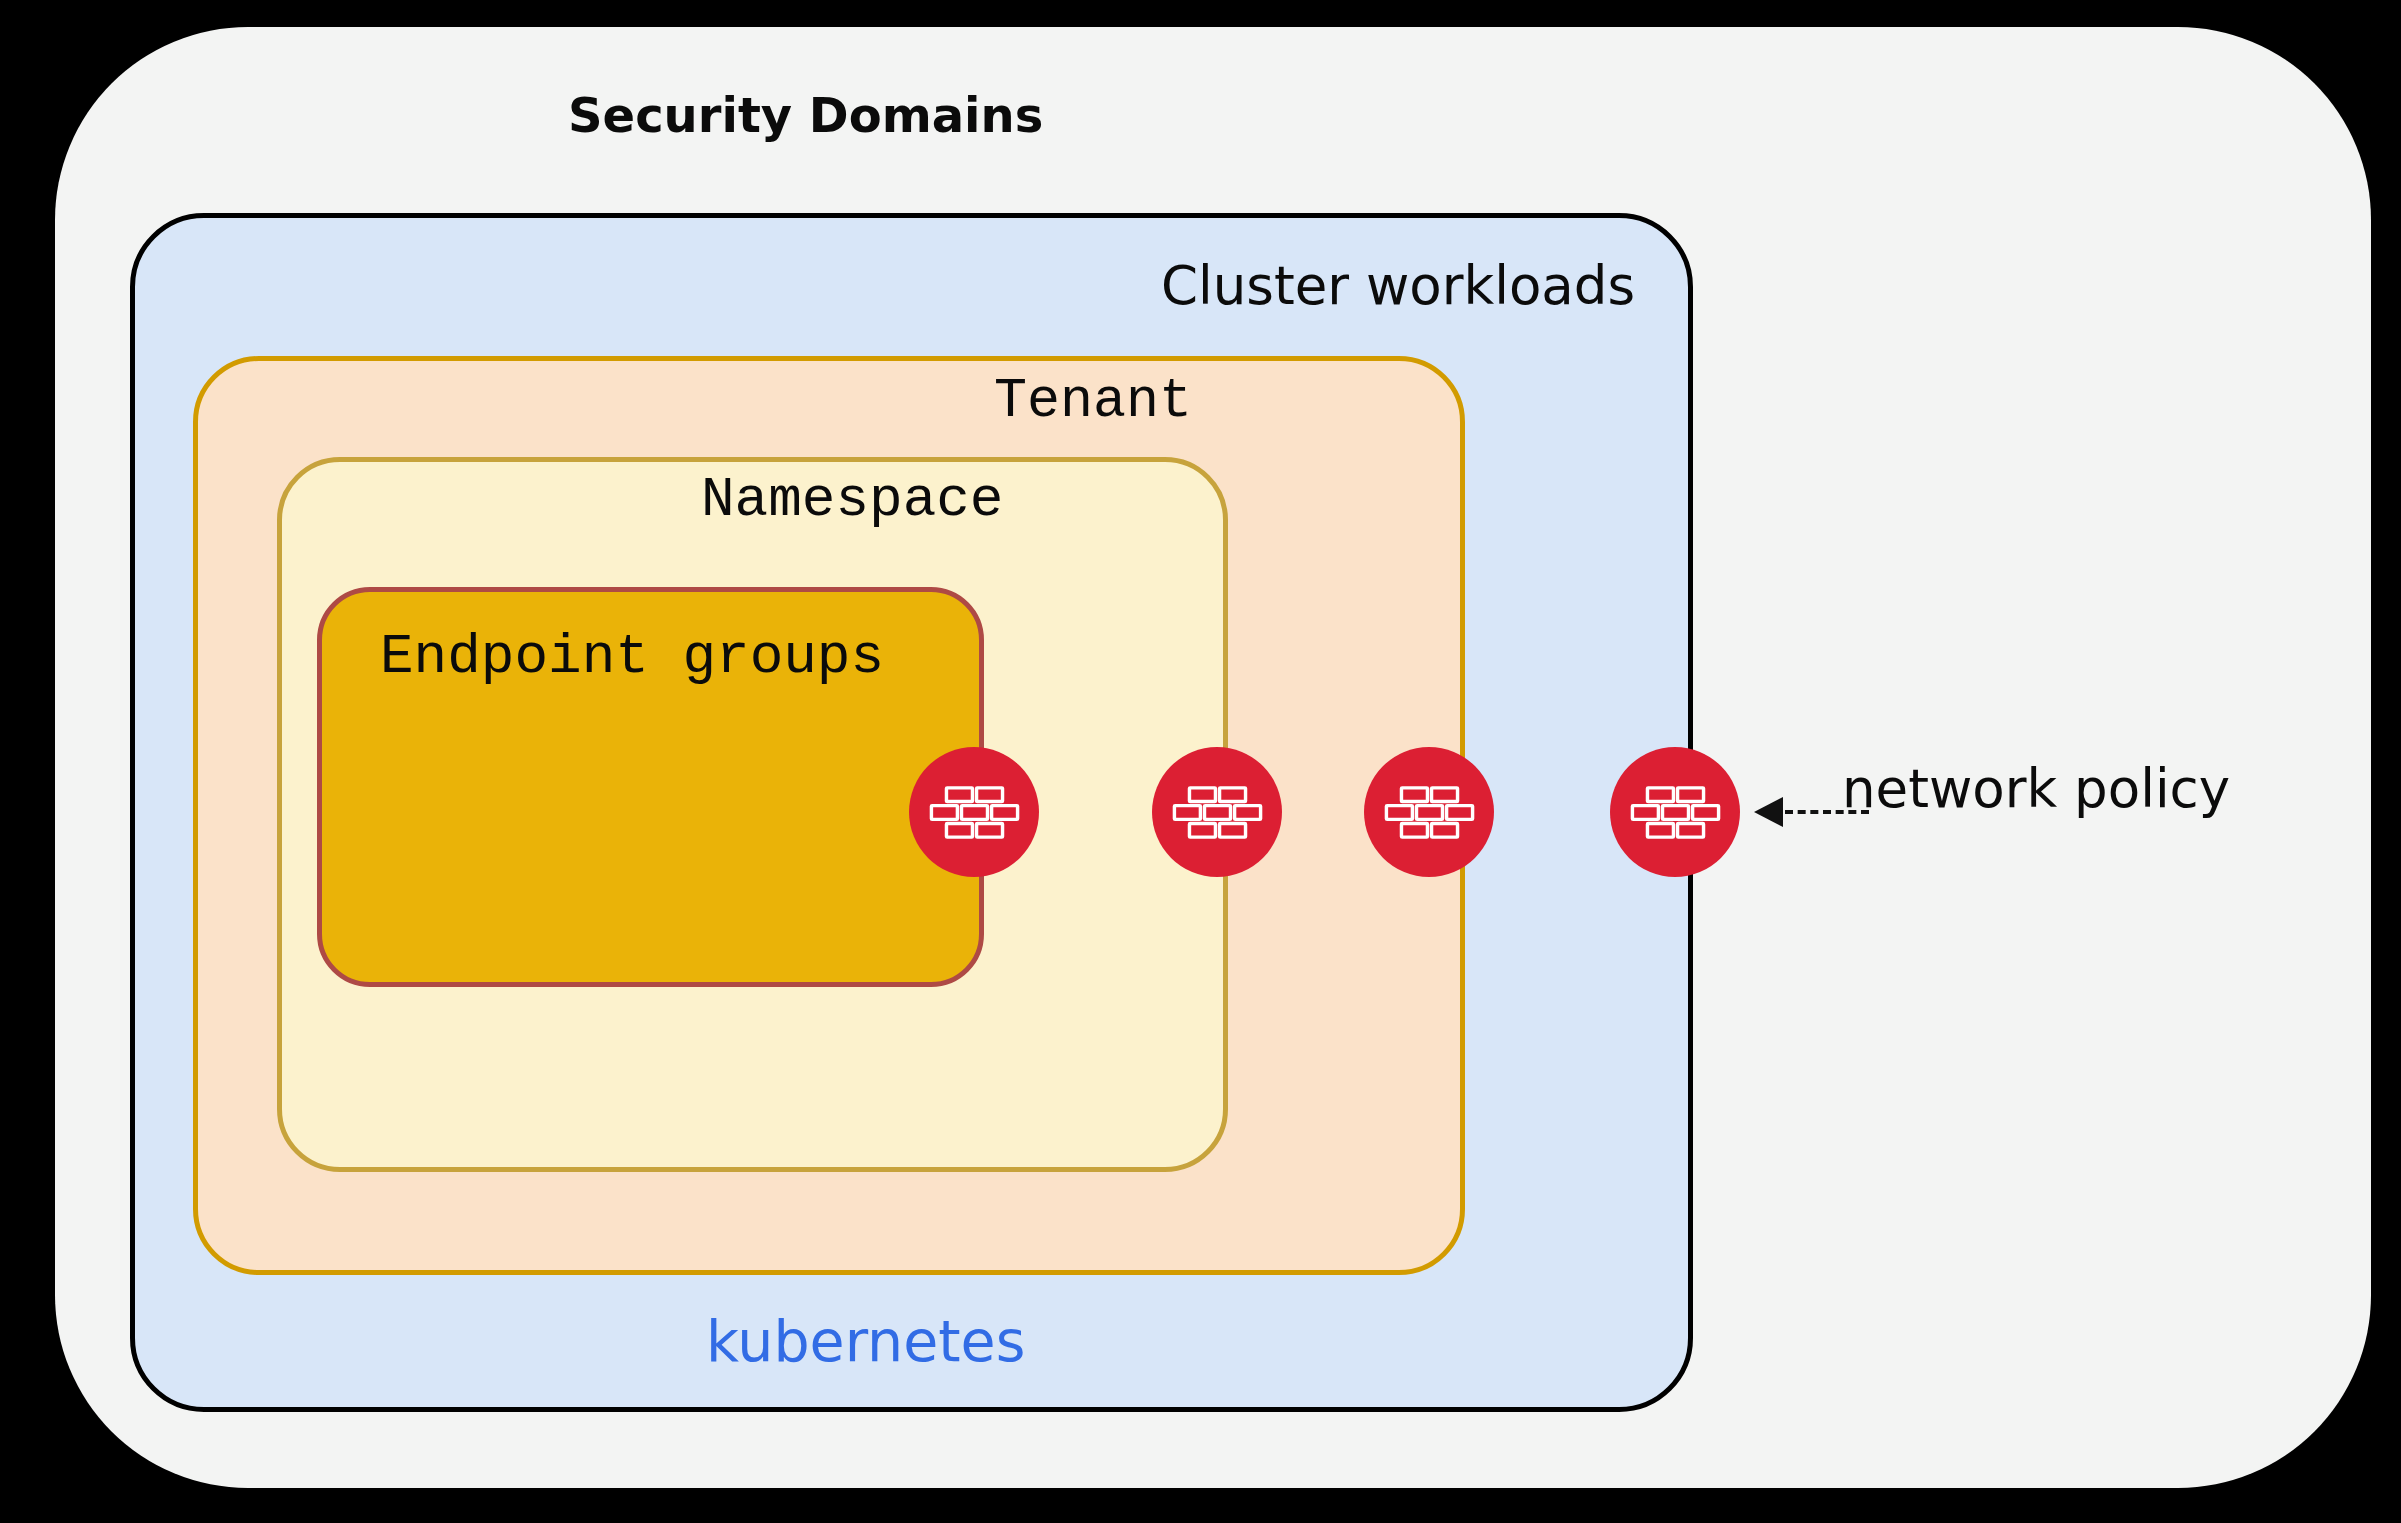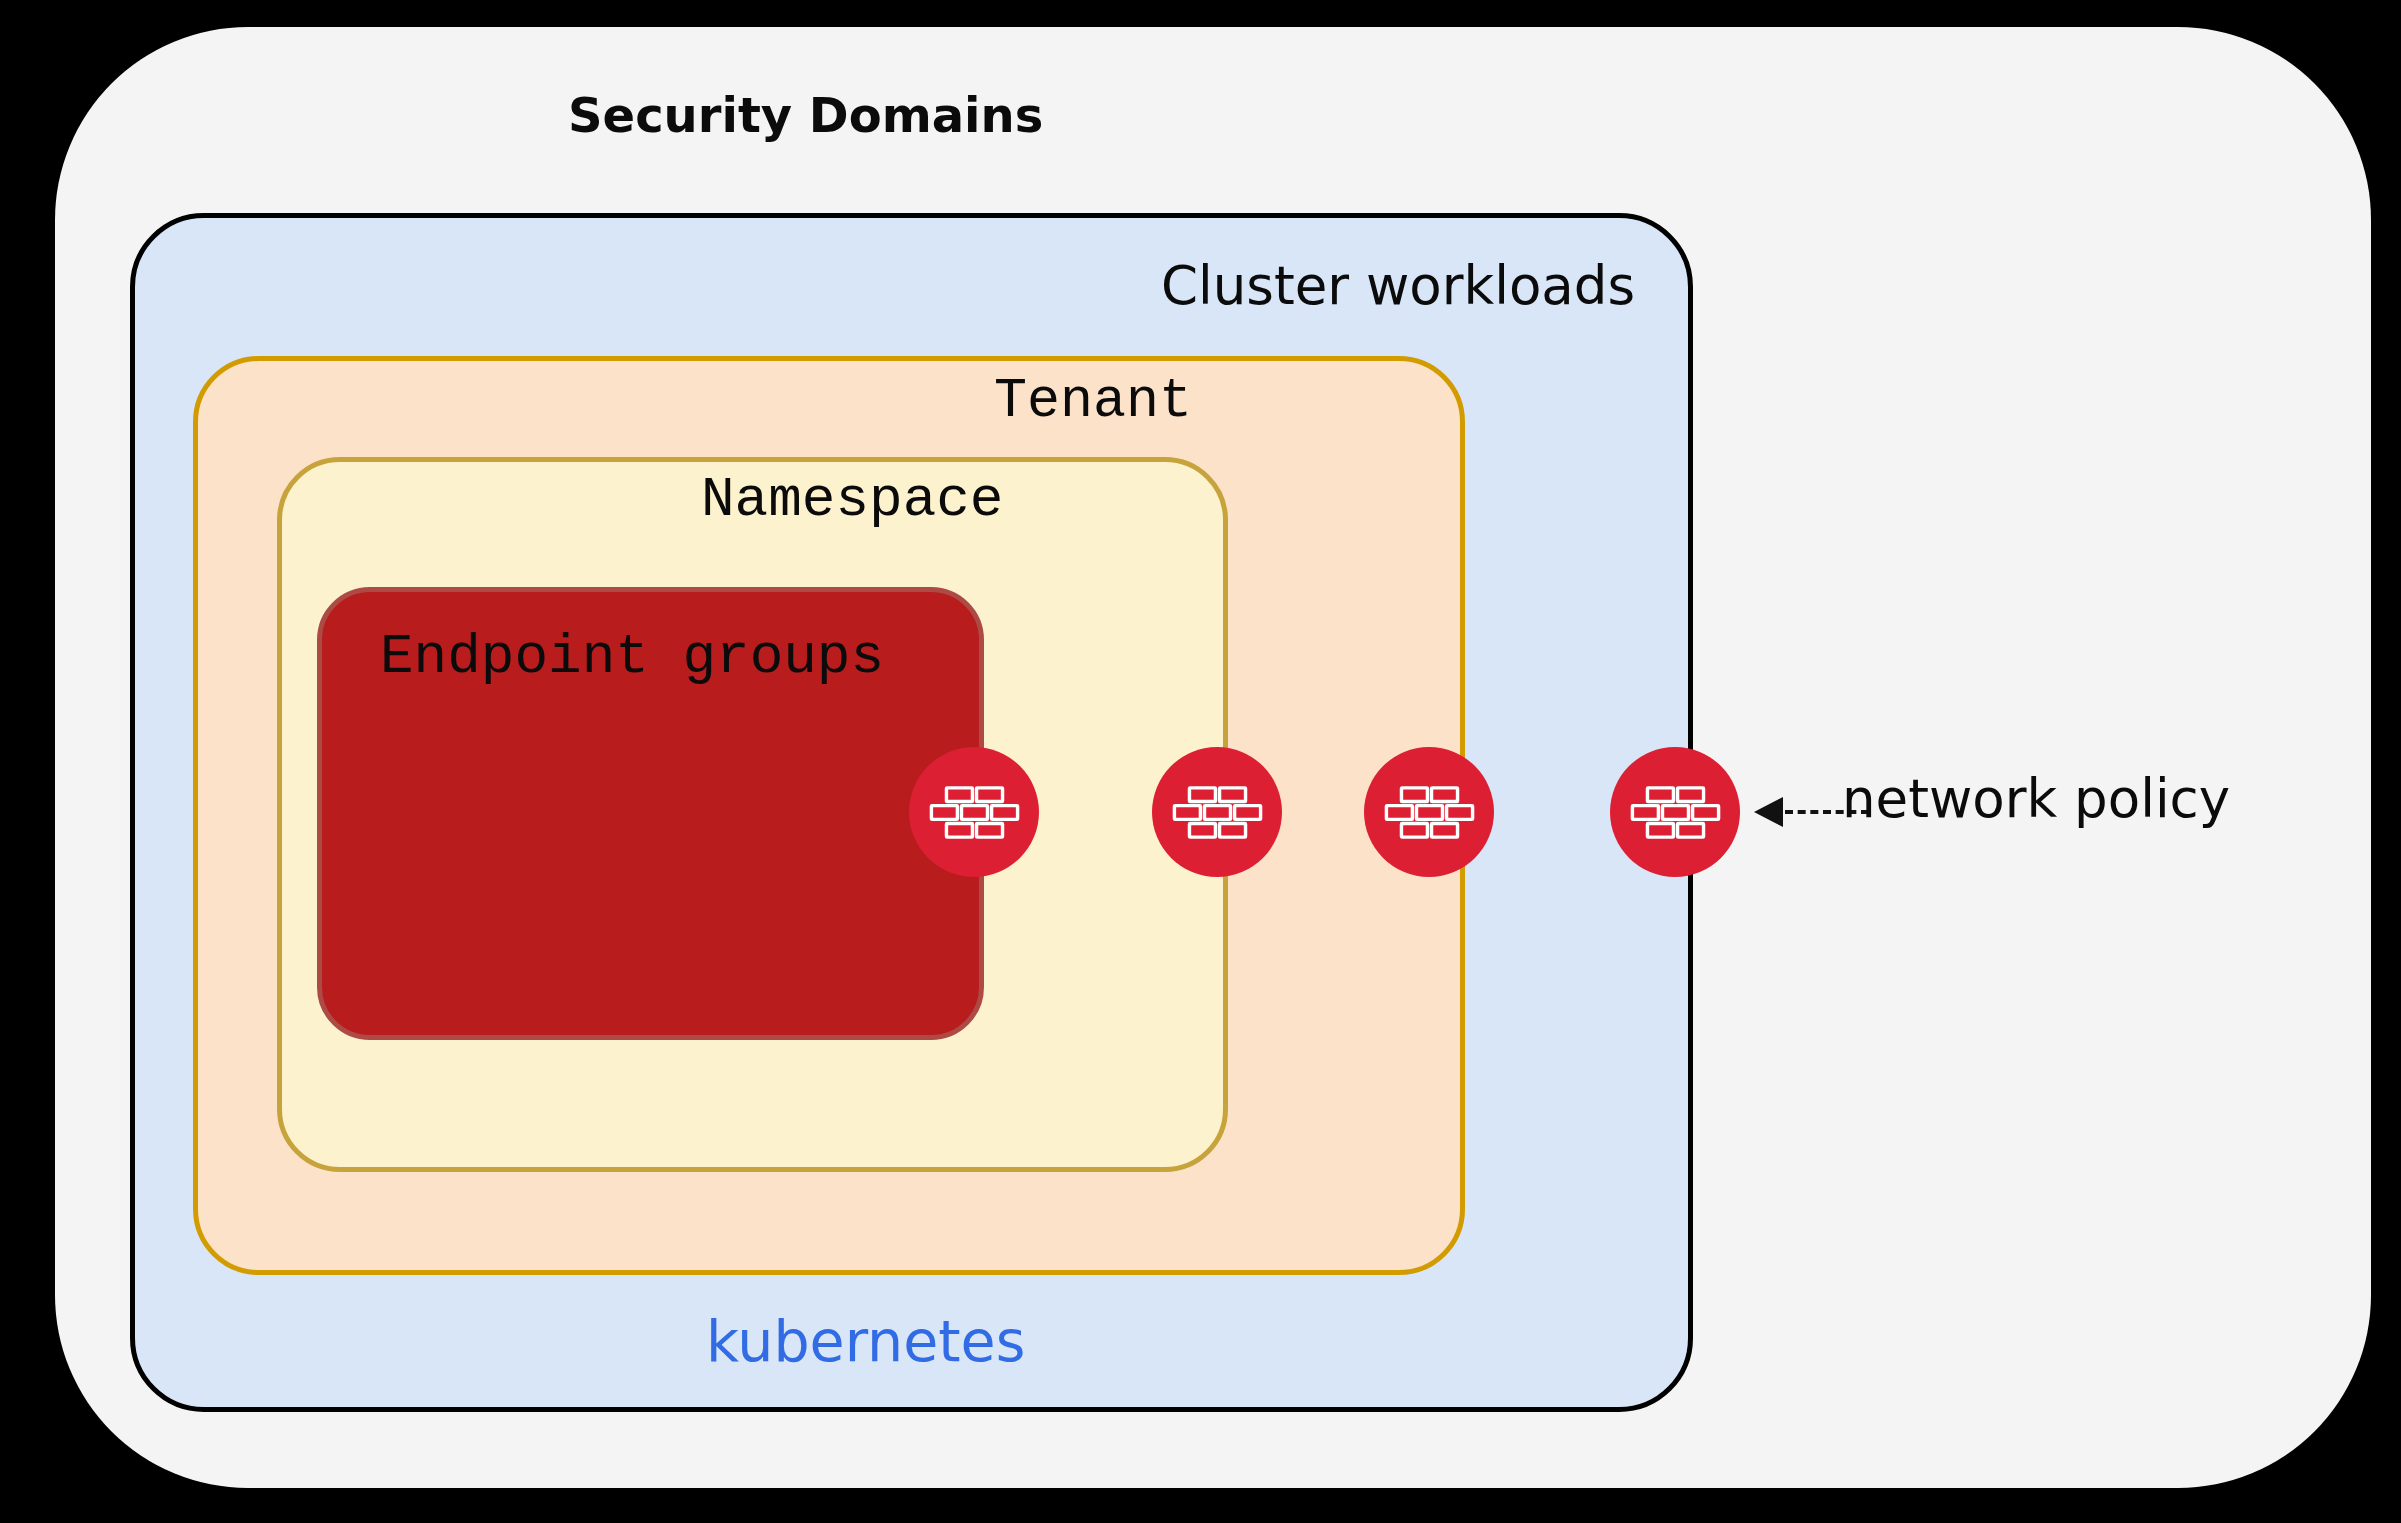--- a/index.html
+++ b/index.html
@@ -23,32 +23,32 @@
   }
   .box-orange{
     left:58px;top:138px;width:1272px;height:919px;
     background:#FBE2C9;border:5.3px solid #D29B00;border-radius:66px;font-family:Liberation Mono, monospace;
   }
   .box-yellow{
     left:79px;top:96px;width:951px;height:715px;
     background:#FCF2CD;border:5.3px solid #C7A33C;border-radius:63px;
   }
   .box-pink{
-    left:35px;top:125px;width:667px;height:453px;
-    background:#b91c1c;border:5.3px solid #AE4A45;border-radius:53px;
+    left:35px;top:125px;width:667px;height:400px;
+    background:#eab308;border:5.3px solid #AE4A45;border-radius:53px;
   }
 
   .lbl{position:absolute;color:#0b0b0b;line-height:1;white-space:nowrap;}
   .lbl-title{left:513px;top:64px;font-size:48px;font-weight:bold;}
   .lbl-cluster{left:1026px;top:41px;font-size:53px;}
   .lbl-tenant{left:796px;top:13.3px;font-size:55px;}
   .lbl-namespace{left:419px;top:10.6px;font-size:56px;}
   .lbl-endpoint{left:58px;top:37px;font-size:56px;}
   .lbl-kubernetes{left:571px;top:1095px;font-size:57px;font-weight:normal;color:#326CE5;}
-  .lbl-network-policy{left:1842px;top:762px;font-size:53px;margin-top:10px;}
+  .lbl-network-policy{left:1842px;top:762px;font-size:53px;}
 
   .fw{
     position:absolute;width:130px;height:130px;border-radius:50%;
     background:#DC1F33;display:flex;align-items:center;justify-content:center;
   }
   .fw-1{left:909px;top:747px;}
   .fw-2{left:1152px;top:747px;}
   .fw-3{left:1364px;top:747px;}
   .fw-4{left:1610px;top:747px;}
   .fw svg{display:block;}

